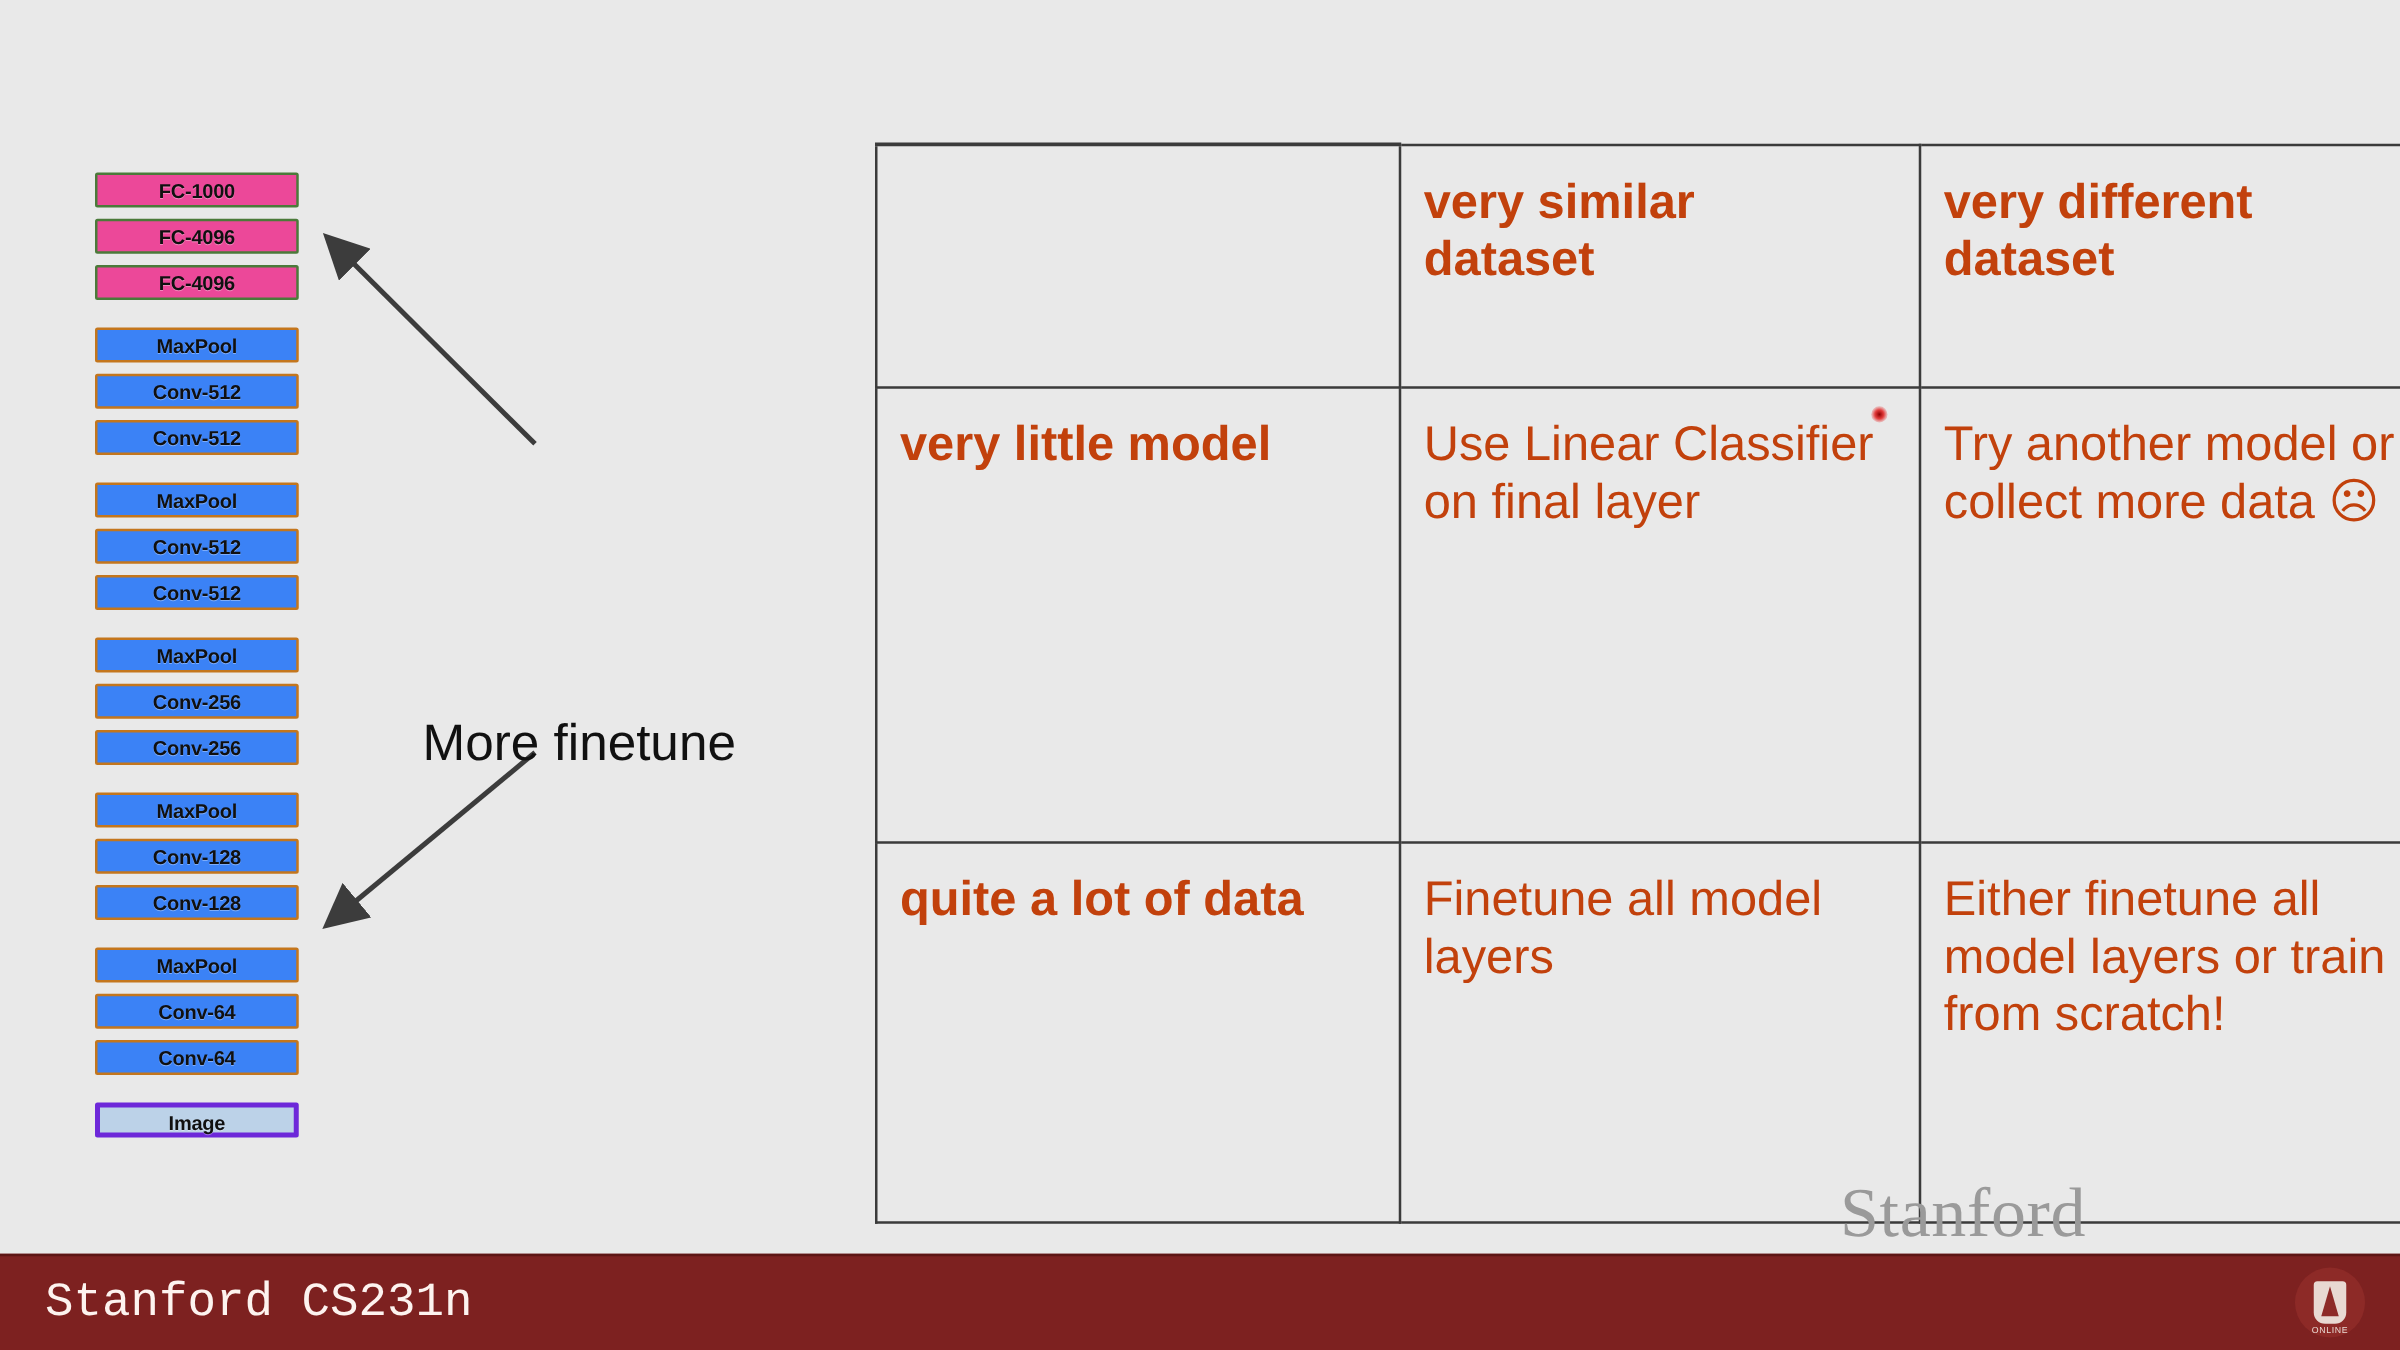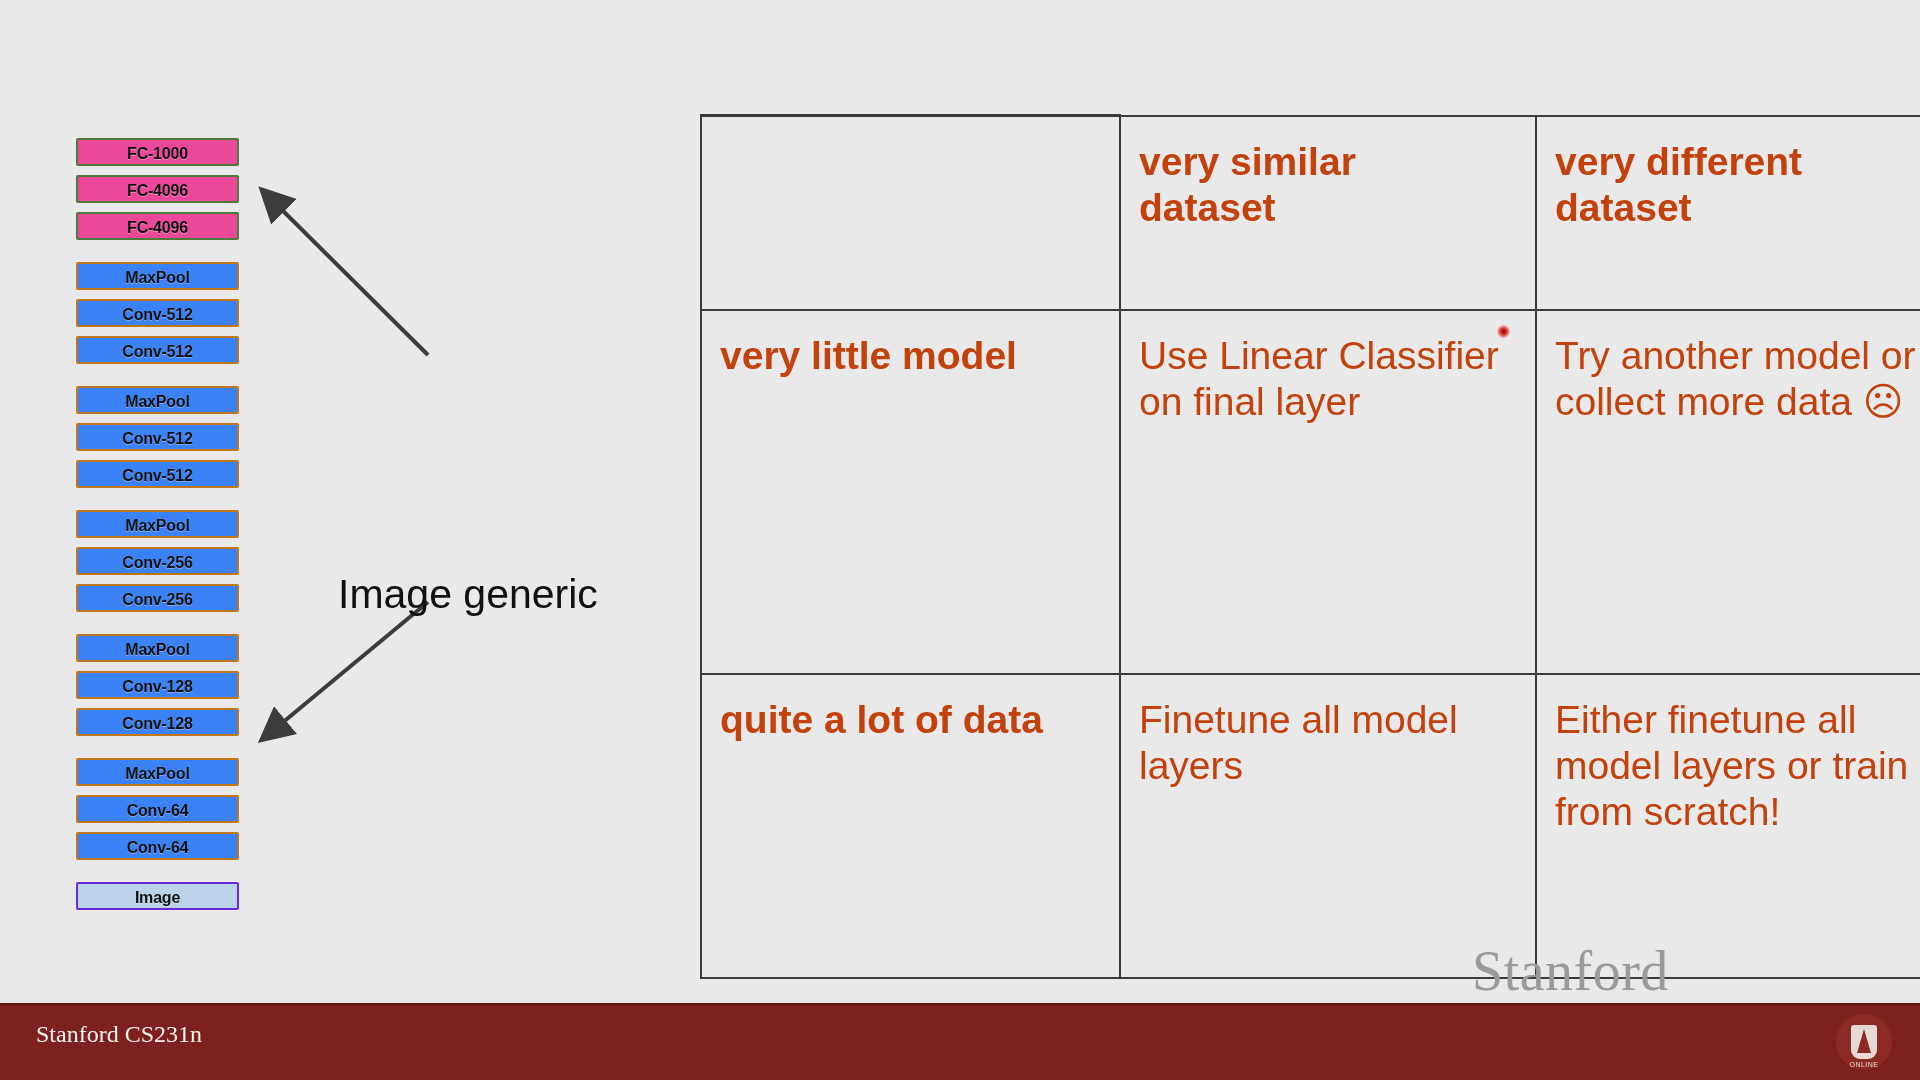--- a/index.html
+++ b/index.html
@@ -39,21 +39,21 @@
   .layer-block.fc {
     background: #ec4899;
     border: 2px solid #4b7a3a;
   }
   .layer-block.conv {
     background: #3b82f6;
     border: 2px solid #c4761d;
   }
   .layer-block.image {
     background: #bcd2e8;
-    border: 2px solid #6d28d9;
+    border: 4px solid #6d28d9;
   }
   .gap-big { margin-bottom: 22px; }
 
   
   #arrow-specific-svg, #arrow-generic-svg {
     position: absolute;
     overflow: visible;
   }
   #arrow-specific-svg { left: 250px; top: 180px; }
   #arrow-generic-svg  { left: 250px; top: 590px; }
@@ -123,23 +123,23 @@
     bottom: 0;
     width: 1920px;
     height: 75px;
     background: #7d2120;
     border-top: 2px solid #5d1514;
   }
   #banner-title {
     position: absolute;
     left: 36px;
     top: 16px;
-    font-size: 24px;
+    font-size: 38px;
     color: #fdf3ef;
-    font-family: Liberation Serif, serif;
+    font-family: Liberation Mono, monospace;
   }
   #stanford-online-logo {
     position: absolute;
     right: 28px;
     top: 9px;
     width: 56px;
     height: 56px;
     border-radius: 50%;
     background: #8d2a27;
     display: flex;
@@ -214,21 +214,21 @@
   <svg id="arrow-generic-svg" width="200" height="160">
     <defs>
       <marker id="ah2" markerWidth="9" markerHeight="9" refX="7" refY="4.5" orient="auto">
         <path d="M0,0 L9,4.5 L0,9 z" fill="#3c3c3c"></path>
       </marker>
     </defs>
     <line x1="178" y1="12" x2="14" y2="148" stroke="#3c3c3c" stroke-width="4" marker-end="url(#ah2)"></line>
   </svg>
 
 
-  <div class="axis-label" id="label-more-generic">Image generic</div>
+  <div class="axis-label" id="label-more-generic">More finetune</div>
 
   <table id="decision-table">
     <tbody>
       <tr class="row-header">
         <td class="col-rowlabel hdr-blank"></td>
         <td class="col-similar cell-bold">
           <span>very similar</span><br>
           <span>dataset</span>
         </td>
         <td class="col-diff cell-bold">

